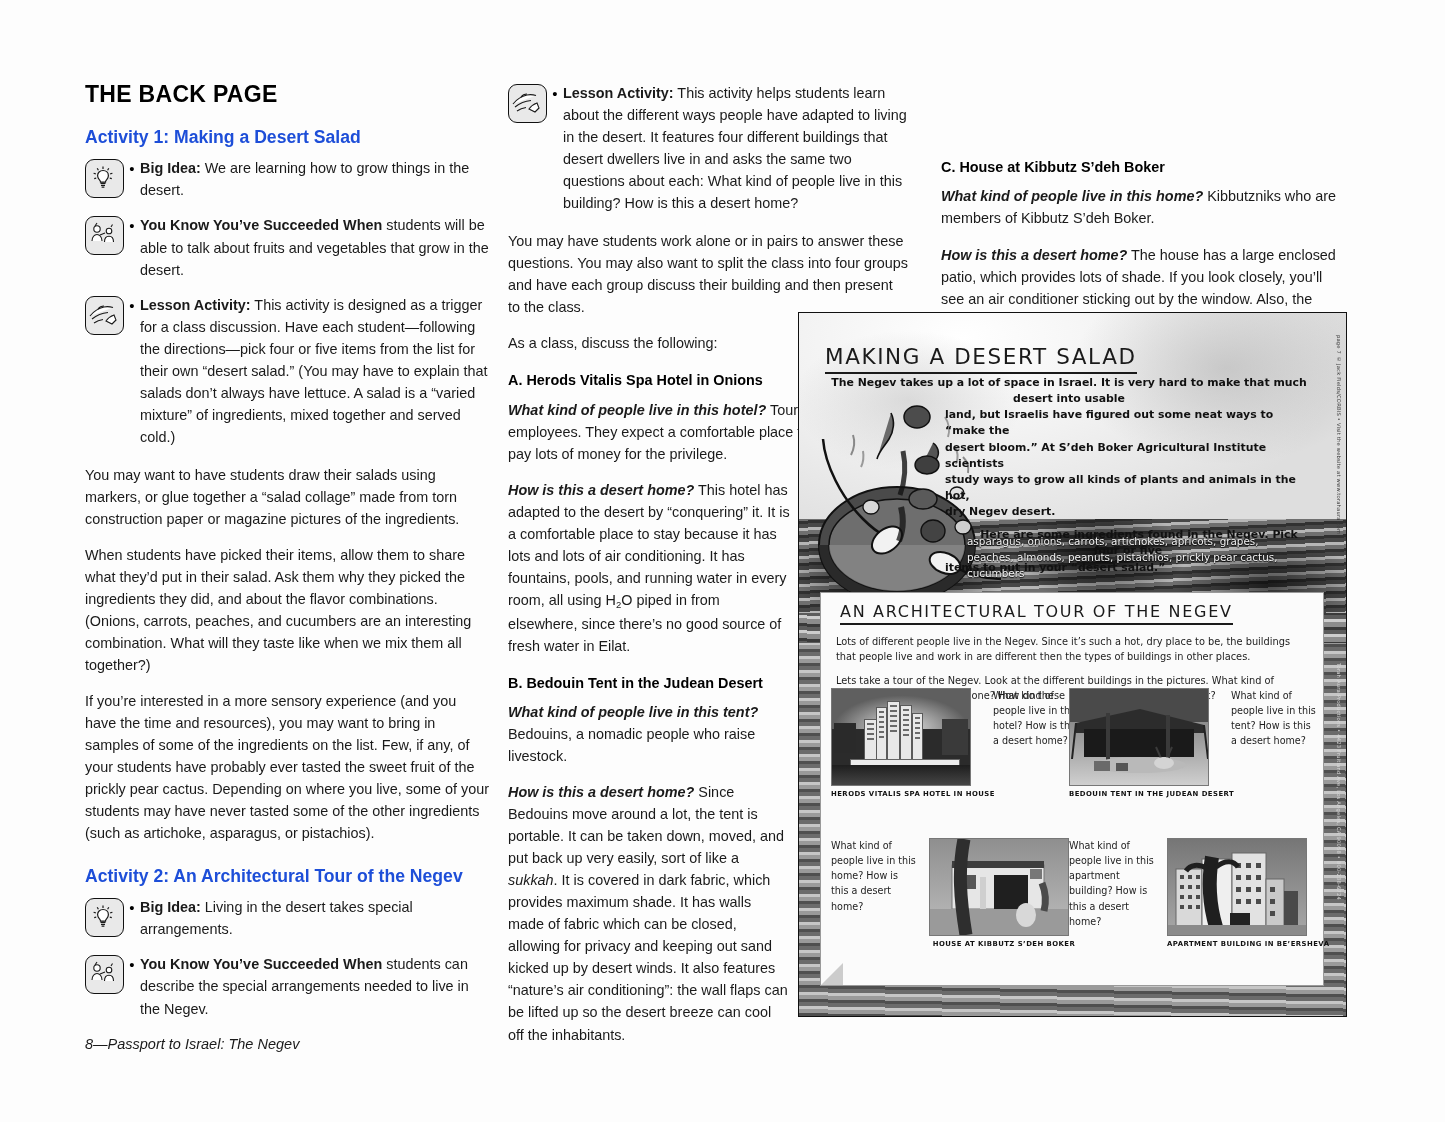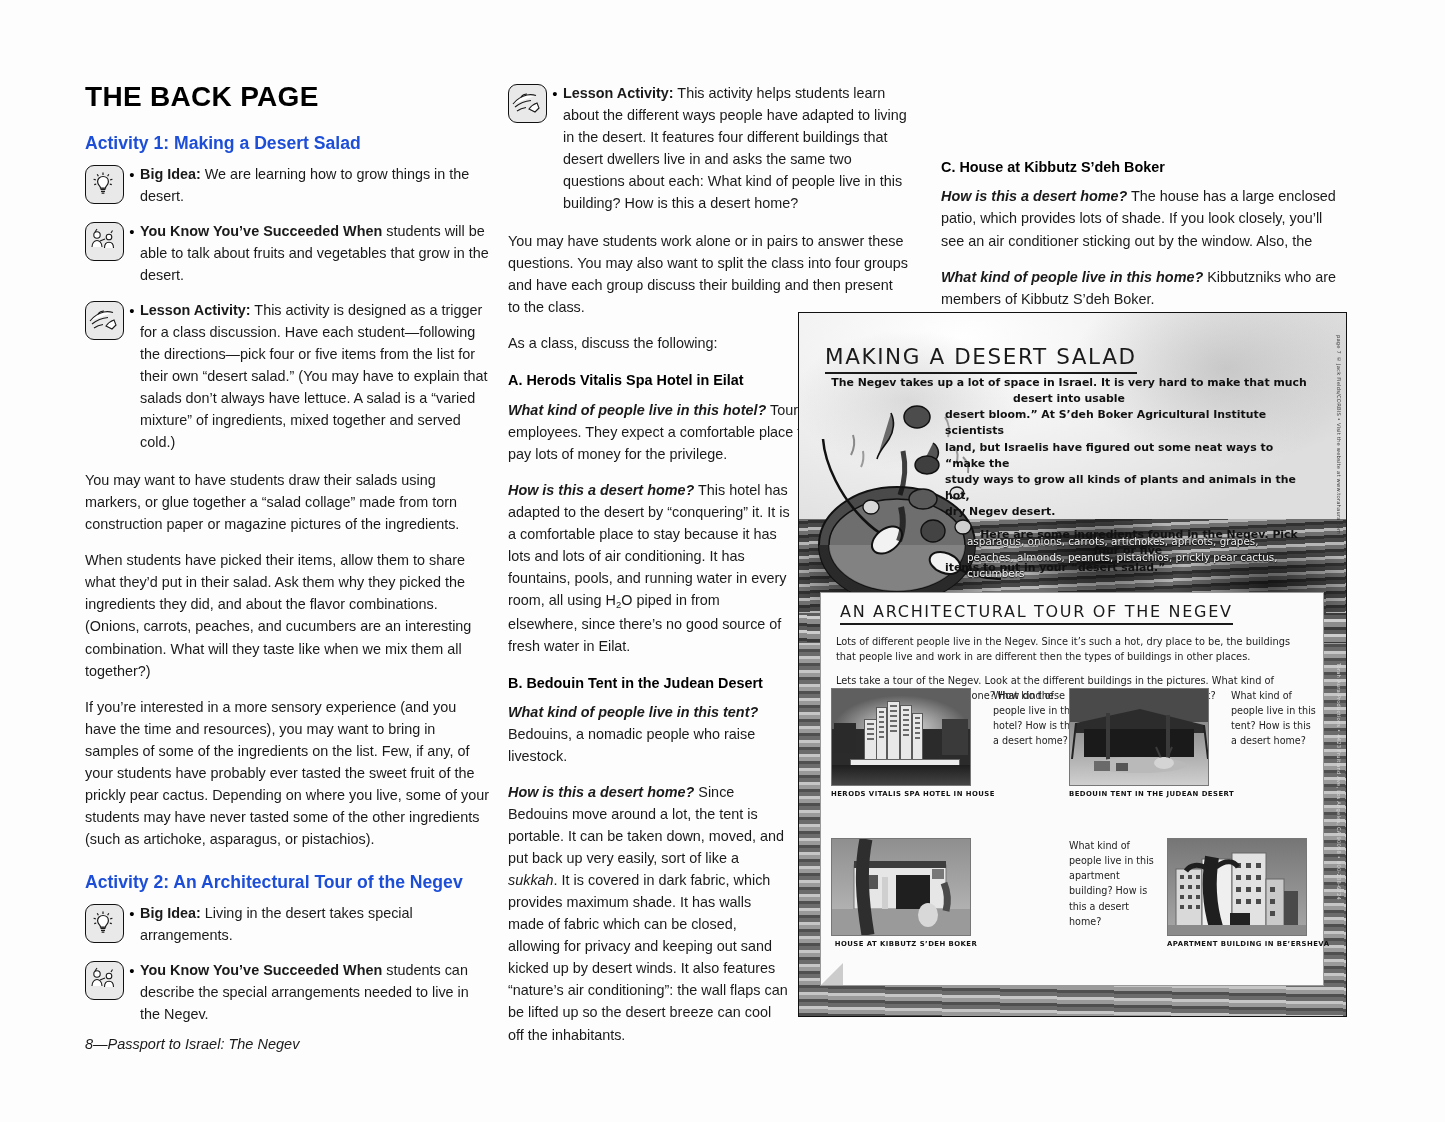--- a/index.html
+++ b/index.html
@@ -13,21 +13,21 @@
   }
   .page{position:absolute;inset:0;background:#fdfdfd;}
 
   
   .col{position:absolute;top:82px;font-size:14.4px;line-height:1.53;color:#1a1a1a;}
   #col1{left:85px;width:406px;}
   #col2{left:508px;width:400px;}
   #col3{left:941px;width:404px;}
 
   h1.back-page{
-    font-size:28px;font-weight:bold;letter-spacing:.3px;
+    font-size:23px;font-weight:bold;letter-spacing:.3px;
     margin:0 0 20px 0;line-height:1.1;color:#000;
   }
   h2.activity{
     font-size:17.6px;font-weight:bold;margin:0 0 9px 0;line-height:1.2;color:#1d4ed8;
   }
   h3.sub{
     font-size:14.4px;font-weight:bold;margin:17px 0 8px 0;line-height:1.35;color:#000;
   }
   p{margin:0 0 14px 0;}
   .qa{margin:0 0 14px 0;}
@@ -323,44 +323,44 @@
       </span>
       <span class="bullet-dot">•</span>
       <span class="bullet-text">
         <p><b>Lesson Activity:</b><span> This activity helps students learn about the different ways people have adapted to living in the desert. It features four different buildings that desert dwellers live in and asks the same two questions about each: What kind of people live in this building? How is this a desert home?</span></p>
       </span>
     </div>
 
     <p style="margin-top:16px">You may have students work alone or in pairs to answer these questions. You may also want to split the class into four groups and have each group discuss their building and then present to the class.</p>
     <p>As a class, discuss the following:</p>
 
-    <h3 class="sub">A. Herods Vitalis Spa Hotel in Eilat</h3>
+    <h3 class="sub">A. Herods Vitalis Spa Hotel in Onions</h3>
     <p class="qa">
       <em>What kind of people live in this hotel?</em><span> Tourists, maybe hotel employees. They expect a comfortable place to stay, and they pay lots of money for the privilege.</span>
     </p>
     <p class="qa" style="width:282px">
       <em>How is this a desert home?</em><span> This hotel has adapted to the desert by “conquering” it. It is a comfortable place to stay because it has lots and lots of air conditioning. It has fountains, pools, and running water in every room, all using H</span><sub>2</sub><span>O piped in from elsewhere, since there’s no good source of fresh water in Eilat.</span>
     </p>
 
     <h3 class="sub" style="width:282px">B. Bedouin Tent in the Judean Desert</h3>
     <p class="qa" style="width:282px">
       <em>What kind of people live in this tent?</em><span> Bedouins, a nomadic people who raise livestock.</span>
     </p>
     <p class="qa" style="width:282px">
       <em>How is this a desert home?</em><span> Since Bedouins move around a lot, the tent is portable. It can be taken down, moved, and put back up very easily, sort of like a </span><i>sukkah</i><span>. It is covered in dark fabric, which provides maximum shade. It has walls made of fabric which can be closed, allowing for privacy and keeping out sand kicked up by desert winds. It also features “nature’s air conditioning”: the wall flaps can be lifted up so the desert breeze can cool off the inhabitants.</span>
     </p>
   </div>
 
   <div class="col" id="col3">
     <h3 class="sub" style="margin-top:76px">C. House at Kibbutz S’deh Boker</h3>
     <p class="qa">
-      <em>How is this a desert home?</em><span> The house has a large enclosed patio, which provides lots of shade. If you look closely, you’ll see an air conditioner sticking out by the window. Also, the</span>
+      <em>What kind of people live in this home?</em><span> Kibbutzniks who are members of Kibbutz S’deh Boker.</span>
     </p>
     <p class="qa">
-      <em>What kind of people live in this home?</em><span> Kibbutzniks who are members of Kibbutz S’deh Boker.</span>
+      <em>How is this a desert home?</em><span> The house has a large enclosed patio, which provides lots of shade. If you look closely, you’ll see an air conditioner sticking out by the window. Also, the</span>
     </p>
   </div>
 
   <div class="footer">8—Passport to Israel: The Negev</div>
 
   <div class="poster">
     <div class="sky"></div>
     <div class="rock"></div>
     <div class="rock-low"></div>
     <div class="lower-field"></div>
@@ -396,22 +396,22 @@
           <path d="M150 52c3 5 3 12 1 17" stroke="#9a9a9a" stroke-width="2" fill="none"></path>
           <path d="M158 62c4 4 6 10 5 16" stroke="#8c8c8c" stroke-width="2" fill="none"></path>
         </g>
       </svg>
     </div>
 
     <div class="poster-title">MAKING A DESERT SALAD</div>
 
     <div class="poster-intro">
       <p class="l1">The Negev takes up a lot of space in Israel. It is very hard to make that much desert into usable</p>
+      <p class="r" style="margin-top:-7px">land, but Israelis have figured out some neat ways to “make the</p>
       <p class="r" style="margin-top:-7px">desert bloom.” At S’deh Boker Agricultural Institute scientists</p>
-      <p class="r" style="margin-top:-7px">land, but Israelis have figured out some neat ways to “make the</p>
       <p class="r" style="margin-top:-7px">study ways to grow all kinds of plants and animals in the hot,</p>
       <p class="r" style="margin-top:-7px">dry Negev desert.</p>
       <p class="ind" style="margin-top:2px">Here are some ingredients found in the Negev. Pick four or five</p>
       <p class="r" style="margin-top:-7px">items to put in your “desert salad.”</p>
     </div>
 
     <div class="ingredients">asparagus, onions, carrots, artichokes, apricots, grapes, peaches, almonds, peanuts, pistachios, prickly pear cactus, cucumbers</div>
 
     <div class="vcredit">page 7  © Jack Fields/CORBIS  •  Visit the website at www.torahaura.com</div>
     <div class="vcredit2">Torah Aura Productions • 4423 Fruitland Ave, Los Angeles, CA 90058 • 800-238-6724</div>
@@ -512,20 +512,21 @@
                 <rect x="50" y="38" width="6" height="32" fill="#cfcfcf"></rect>
                 <rect x="0" y="70" width="138" height="26" fill="#9a9a9a"></rect>
                 <path d="M34 0c-6 30-4 60 2 96" stroke="#2e2e2e" stroke-width="13" fill="none"></path>
                 <path d="M112 44c4 10 4 20 2 28" stroke="#4a4a4a" stroke-width="7" fill="none"></path>
                 <ellipse cx="96" cy="76" rx="10" ry="12" fill="#d8d8d8"></ellipse>
                 <rect x="100" y="30" width="12" height="10" fill="#777"></rect>
               </svg>
             </div>
             <div class="caption">HOUSE AT KIBBUTZ S’DEH BOKER</div>
           </div>
+          <div class="qbox">What kind of people live in this home? How is this a desert home?</div>
         </div>
 
         <div class="cell rev" style="right:0;top:150px;">
           <div class="photo-block">
             <div class="photo">
               <div style="position:absolute;inset:0;background:linear-gradient(180deg,#767676,#a8a8a8);"></div>
               <svg width="138" height="96" style="position:absolute;left:0;top:0;">
                 <rect x="8" y="30" width="26" height="58" fill="#d9d9d9" stroke="#666"></rect>
                 <rect x="34" y="20" width="30" height="68" fill="#efefef" stroke="#666"></rect>
                 <rect x="64" y="14" width="34" height="74" fill="#e2e2e2" stroke="#666"></rect>

